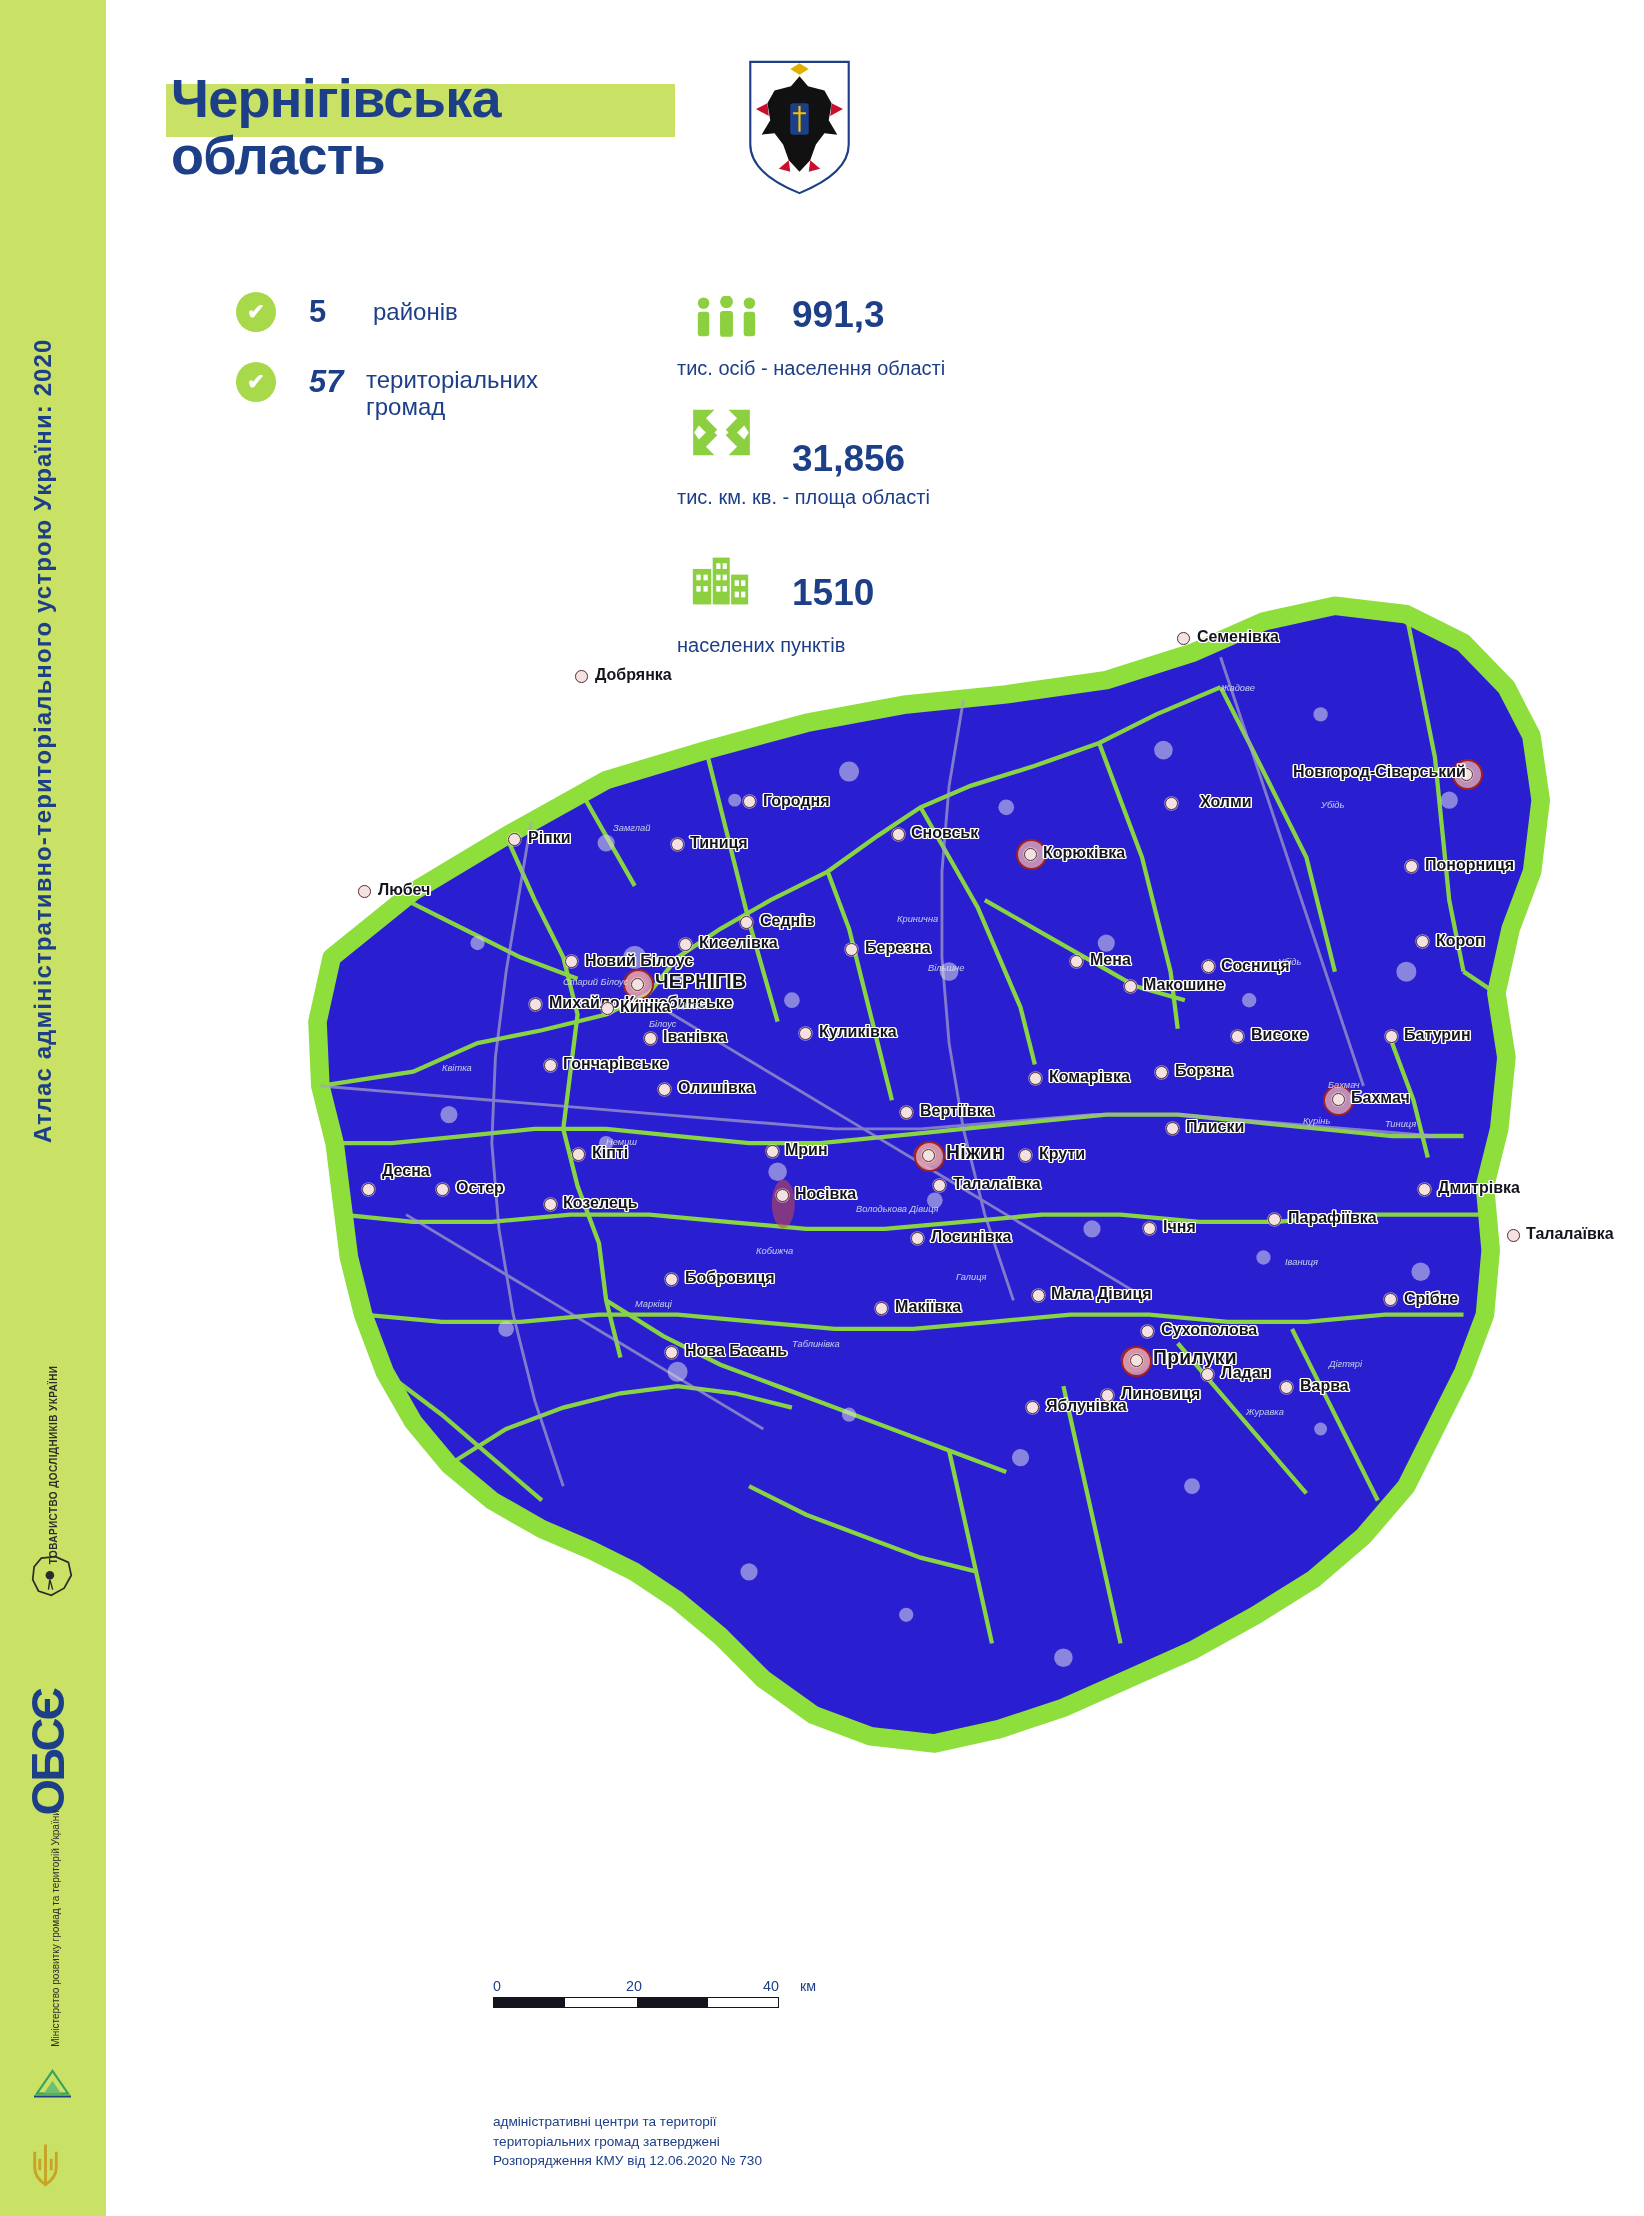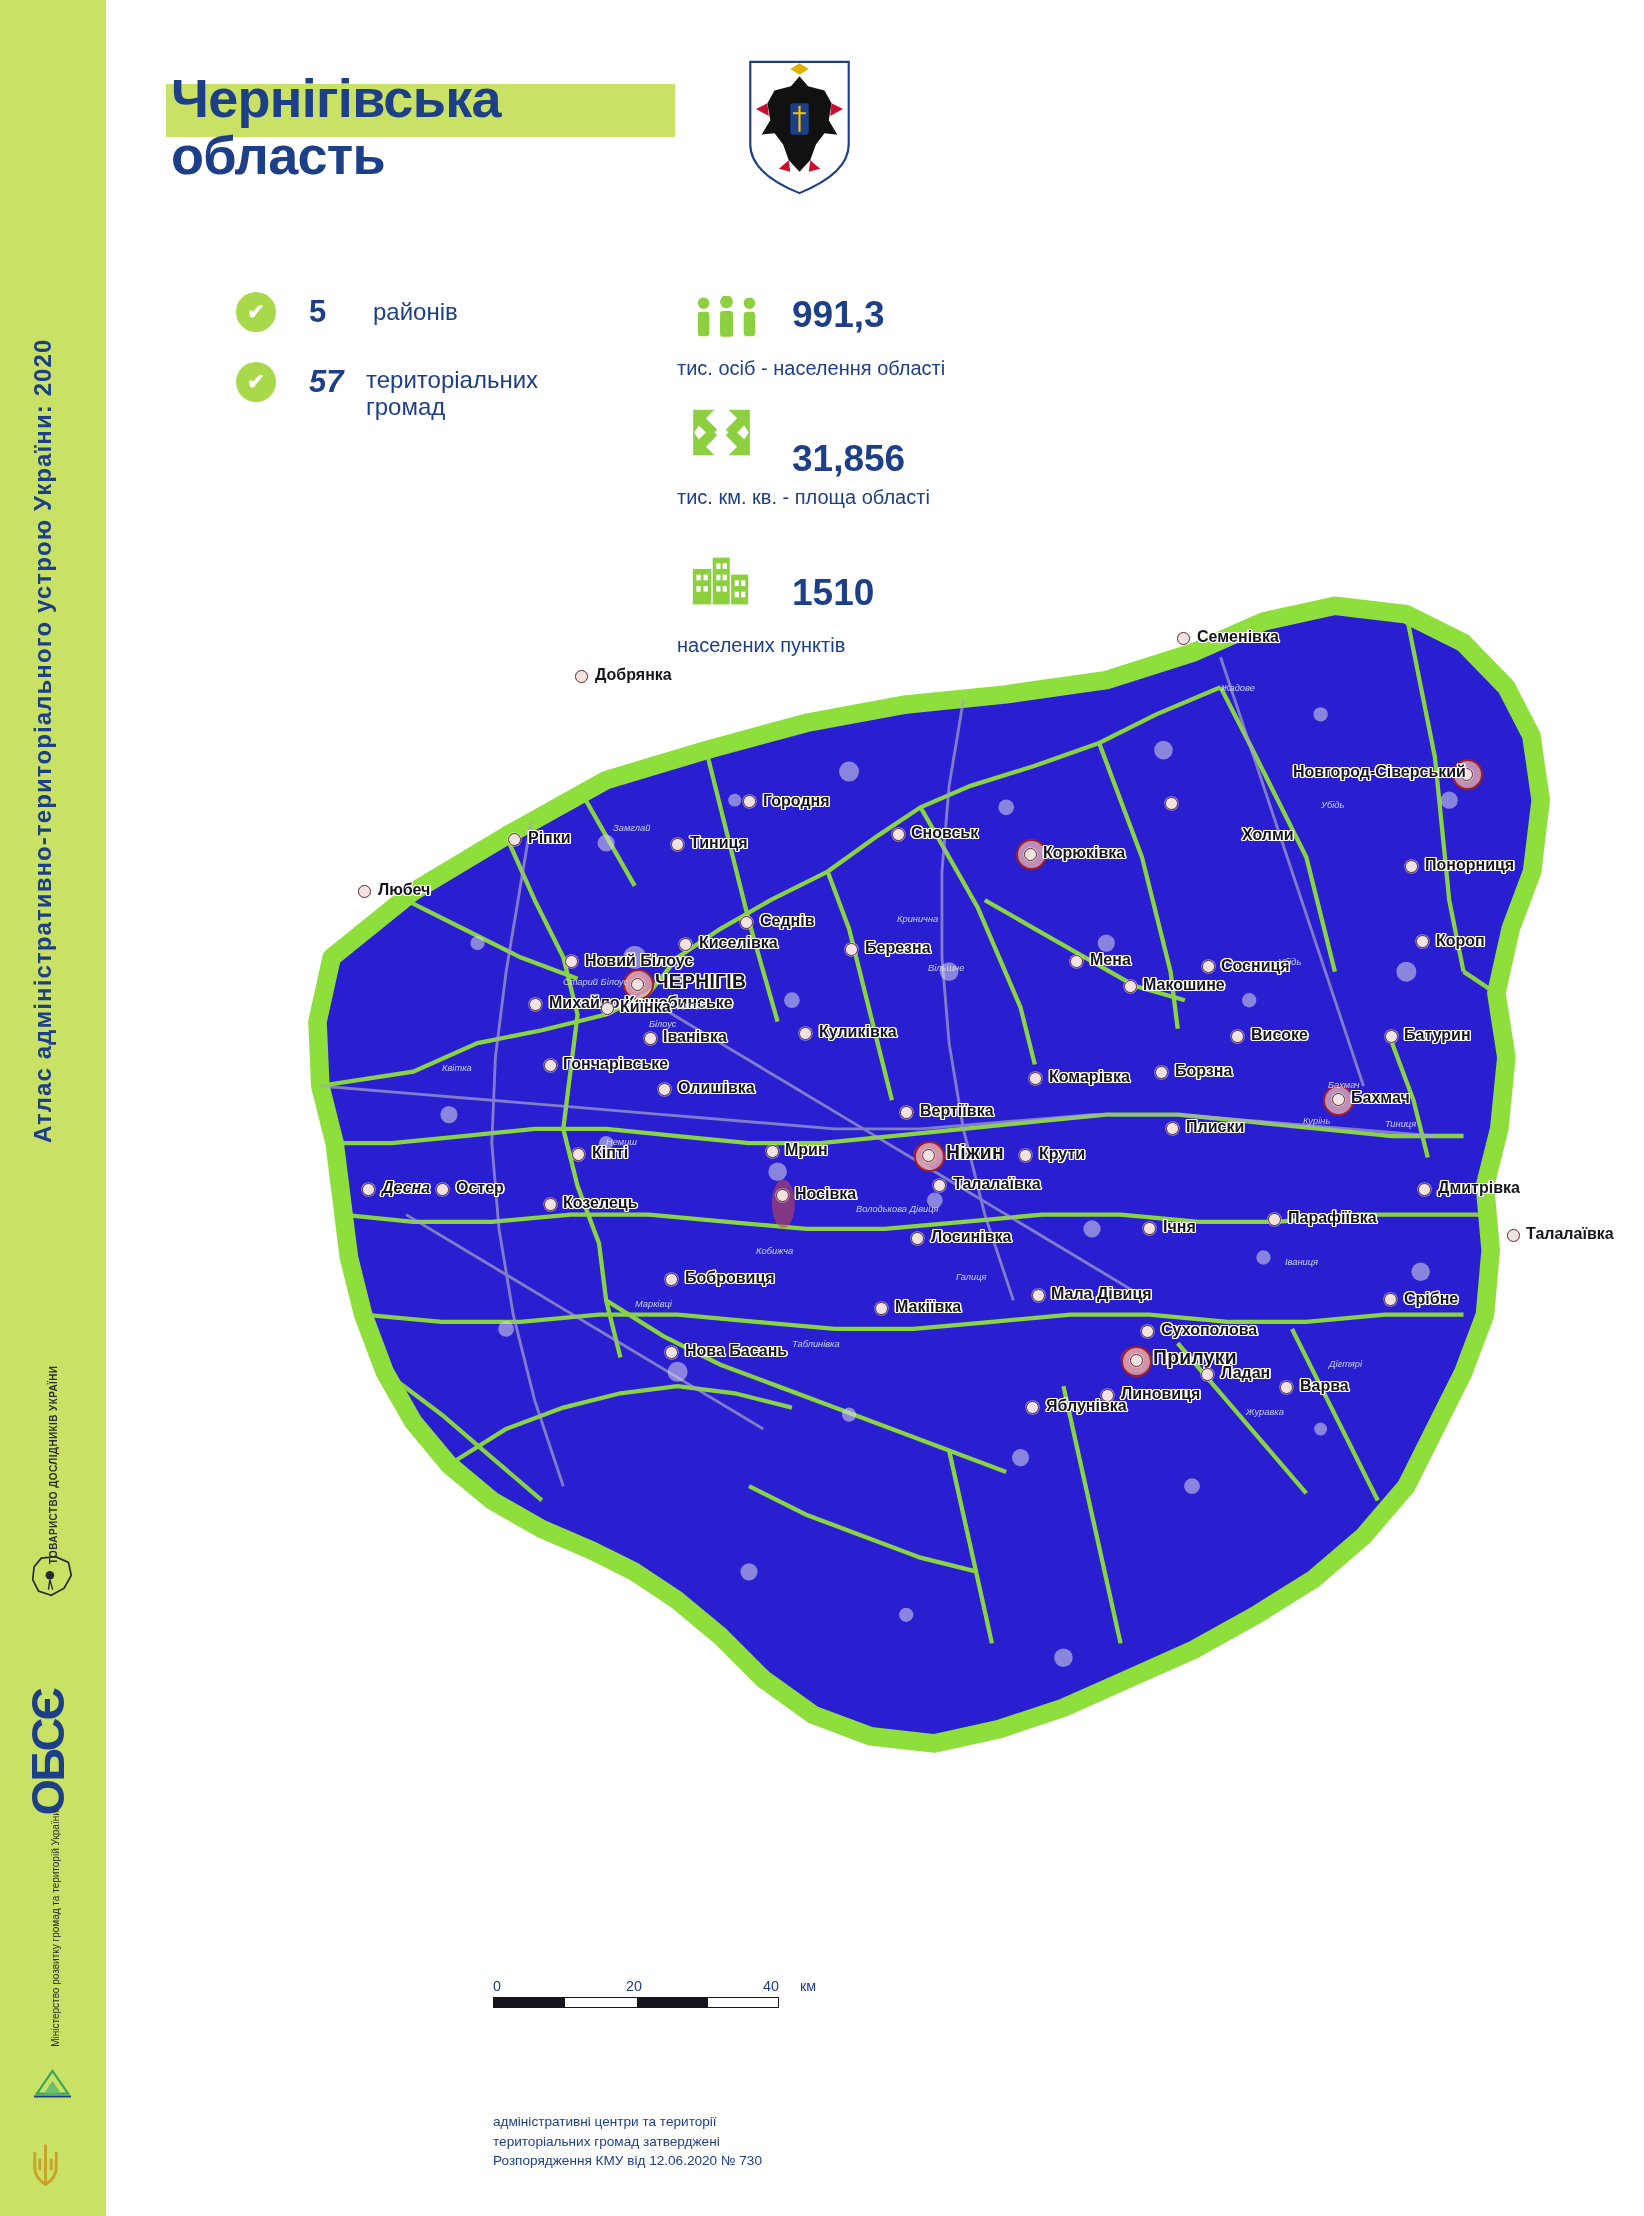--- a/index.html
+++ b/index.html
@@ -513,21 +513,21 @@
       <div class="city-dot" style="left: 1071px; top: 132px;"></div>
       <div class="city-label" style="left: 1091px; top: 128px;">Семенівка</div>
       <div class="city-ring" style="left: 1346px; top: 259px;"></div>
       <div class="city-dot" style="left: 1354px; top: 268px;"></div>
       <div class="city-label" style="left: 1187px; top: 263px; visibility: visible;">Новгород-Сіверський</div>
       <div class="city-dot" style="left: 469px; top: 170px;"></div>
       <div class="city-label" style="left: 489px; top: 166px;">Добрянка</div>
       <div class="city-dot" style="left: 637px; top: 295px;"></div>
       <div class="city-label" style="left: 657px; top: 292px;">Городня</div>
       <div class="city-dot" style="left: 1059px; top: 297px;"></div>
-      <div class="city-label" style="left: 1136px; top: 293px; margin-top: 33px;">Холми</div>
+      <div class="city-label" style="left: 1094px; top: 293px;">Холми</div>
       <div class="city-dot" style="left: 786px; top: 328px;"></div>
       <div class="city-label" style="left: 805px; top: 324px;">Сновськ</div>
       <div class="city-ring" style="left: 910px; top: 339px;"></div>
       <div class="city-dot" style="left: 918px; top: 348px;"></div>
       <div class="city-label" style="left: 937px; top: 344px;">Корюківка</div>
       <div class="city-dot" style="left: 402px; top: 333px;"></div>
       <div class="city-label" style="left: 422px; top: 329px;">Ріпки</div>
       <div class="city-dot" style="left: 565px; top: 338px;"></div>
       <div class="city-label" style="left: 584px; top: 334px;">Тиниця</div>
       <div class="city-dot" style="left: 1299px; top: 360px;"></div>
@@ -585,21 +585,21 @@
       <div class="city-dot" style="left: 660px; top: 645px;"></div>
       <div class="city-label" style="left: 679px; top: 641px;">Мрин</div>
       <div class="city-ring" style="left: 808px; top: 641px;"></div>
       <div class="city-dot" style="left: 816px; top: 649px;"></div>
       <div class="city-label big" style="left: 840px; top: 642px;">Ніжин</div>
       <div class="city-dot" style="left: 913px; top: 649px;"></div>
       <div class="city-label" style="left: 933px; top: 645px;">Крути</div>
       <div class="city-dot" style="left: 827px; top: 679px;"></div>
       <div class="city-label" style="left: 847px; top: 675px;">Талалаївка</div>
       <div class="city-dot" style="left: 256px; top: 683px;"></div>
-      <div class="city-label" style="left: 276px; top: 679px; font-style: italic;">Десна</div>
+      <div class="city-label" style="left: 276px; top: 662px;">Десна</div>
       <div class="city-dot" style="left: 330px; top: 683px;"></div>
       <div class="city-label" style="left: 350px; top: 679px;">Остер</div>
       <div class="city-dot" style="left: 1312px; top: 683px;"></div>
       <div class="city-label" style="left: 1332px; top: 679px;">Дмитрівка</div>
       <div class="city-dot" style="left: 670px; top: 689px;"></div>
       <div class="city-label" style="left: 689px; top: 685px;">Носівка</div>
       <div class="city-dot" style="left: 438px; top: 698px;"></div>
       <div class="city-label" style="left: 457px; top: 694px;">Козелець</div>
       <div class="city-dot" style="left: 1162px; top: 713px;"></div>
       <div class="city-label" style="left: 1182px; top: 709px;">Парафіївка</div>

